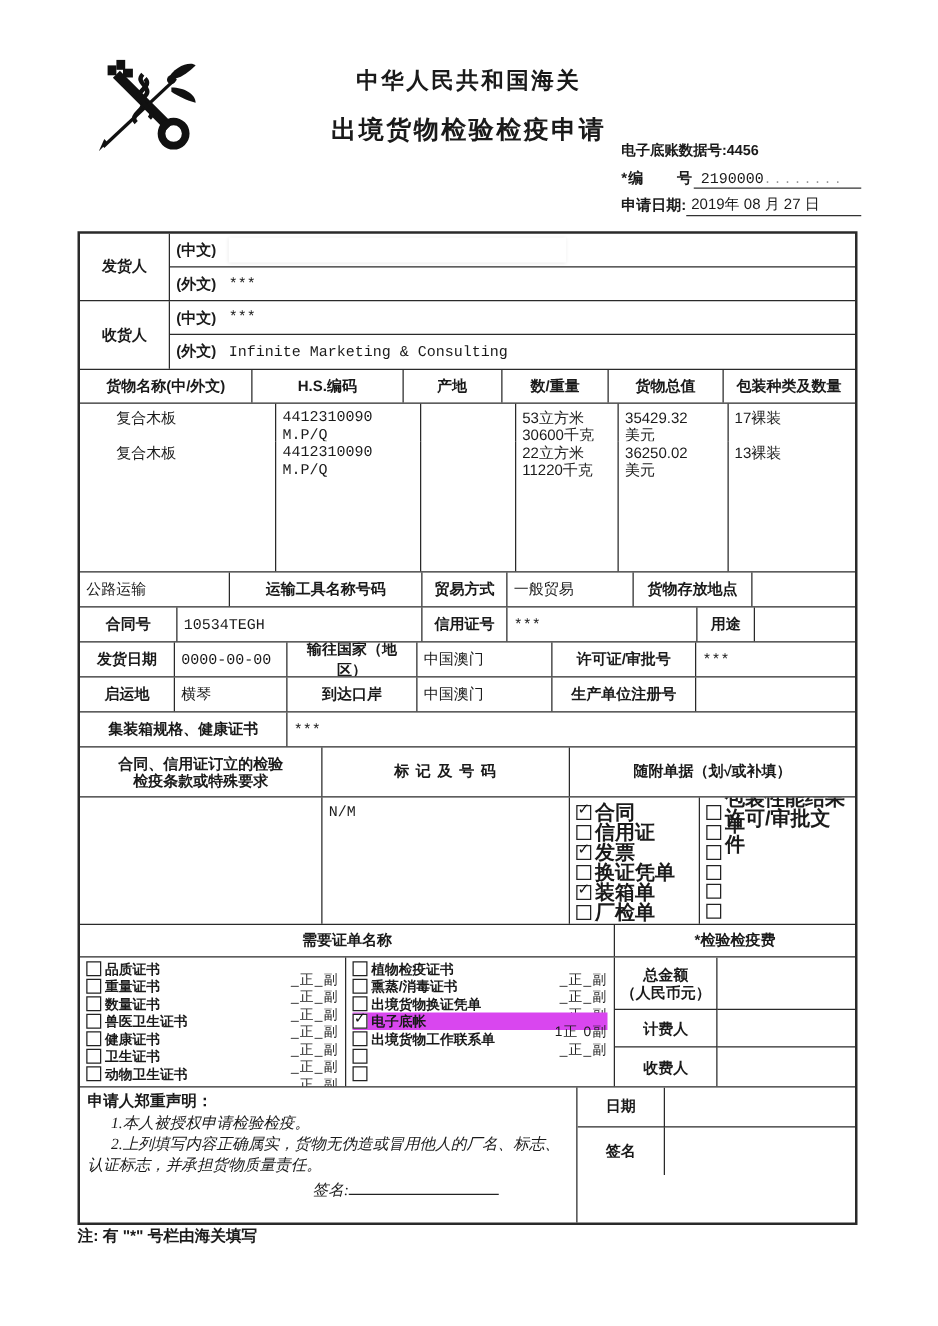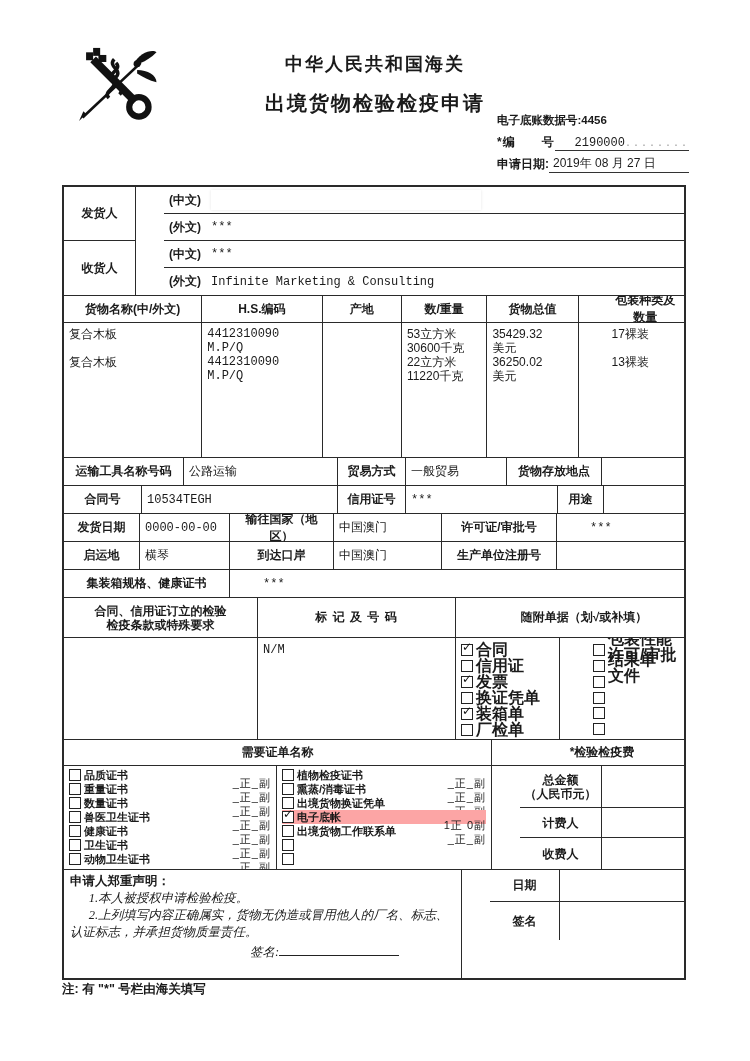--- a/index.html
+++ b/index.html
@@ -6,63 +6,63 @@
   body{font-family:"Liberation Sans","DejaVu Sans",sans-serif;color:#1a1a1a;}
   .page{position:relative;width:722px;height:1061px;background:#fff;overflow:hidden;}
   .mono{font-family:"Liberation Mono","DejaVu Sans Mono",monospace;}
   
   .emblem{position:absolute;left:70px;top:40px;width:92px;height:88px;}
   .titles{position:absolute;left:160px;top:52px;width:430px;text-align:center;}
   .title1{font-size:18px;font-weight:bold;letter-spacing:2px;}
   .title2{font-size:20px;font-weight:bold;letter-spacing:2px;margin-top:14px;}
   .hdr-right{position:absolute;left:497px;top:113px;width:192px;font-size:12px;}
   .ledger{font-weight:bold;font-size:11.5px;}
-  .serial-row{display:flex;align-items:flex-end;margin-top:6px;font-weight:bold;text-align:right;}
+  .serial-row{display:flex;align-items:flex-end;margin-top:6px;font-weight:bold;}
   .serial-label{letter-spacing:1px;white-space:nowrap;}
   .serial-val{flex:1;border-bottom:1.5px solid #333;padding-left:6px;font-weight:normal;font-size:12px;}
   .serial-mask{color:#999;letter-spacing:2px;font-size:10px;}
   .date-row{display:flex;align-items:flex-end;margin-top:4px;font-weight:bold;}
   .date-val{flex:1;border-bottom:1.5px solid #333;padding-left:4px;font-weight:normal;white-space:nowrap;}
   
   .form{position:absolute;left:62px;top:185px;width:624px;border:2px solid #2a2a2a;box-sizing:border-box;}
   .band{display:grid;border-bottom:1px solid #2a2a2a;box-sizing:border-box;}
   .band:last-child{border-bottom:none;}
   .c{border-right:1px solid #2a2a2a;padding:2px 5px;box-sizing:border-box;overflow:hidden;font-size:12px;}
-  .nr{border-right:none;margin-left:28px;}
+  .nr{border-right:none;}
   .bb{border-bottom:1px solid #2a2a2a;}
   .lab{display:flex;align-items:center;justify-content:center;text-align:center;font-weight:bold;}
   .val{display:flex;align-items:center;}
   .pre{white-space:pre-line;line-height:14px;}
   
   .bandA{grid-template-columns:72px 1fr;grid-auto-rows:27px;}
   .span2{grid-row:span 2;}
   .party-val{display:flex;align-items:center;gap:10px;}
   .party-prefix{font-weight:bold;white-space:nowrap;}
   .redact{width:270px;height:20px;background:#fff;box-shadow:0 0 3px rgba(0,0,0,0.10);}
   
   .bandB-h{grid-template-columns:22.3% 19.4% 12.8% 13.8% 14.7% 17%;grid-auto-rows:26px;}
-  .bandB-b{grid-template-columns:22.3% 19.4% 12.8% 13.8% 14.7% 17%;grid-template-rows:30px 104px;}
+  .bandB-b{grid-template-columns:22.3% 19.4% 12.8% 13.8% 14.7% 17%;grid-template-rows:30px 104px;padding-left:24px;}
   .gcell{padding-top:4px;}
   
   .bandC1{grid-template-columns:120px 154px 68px 101px 95px 1fr;grid-auto-rows:27px;}
   .bandC2{grid-template-columns:78px 196px 68px 152px 46px 1fr;grid-auto-rows:27px;}
   .bandC3{grid-template-columns:76px 90px 104px 108px 115px 1fr;grid-auto-rows:27px;}
   .bandC5{grid-template-columns:166px 1fr;grid-auto-rows:27px;}
   
   .bandD-h{grid-template-columns:194px 198px 1fr;grid-auto-rows:39px;}
   .bandD-b{grid-template-columns:194px 198px 104px 1fr;grid-auto-rows:101px;}
   .doc-col{display:flex;flex-direction:column;justify-content:flex-start;padding-top:4px;gap:0;}
   .doc-row{display:flex;align-items:center;height:16px;font-size:16px;font-weight:bold;}
   
   .bandE-h{grid-template-columns:428px 1fr;grid-auto-rows:25px;}
   .bandE-b{grid-template-columns:213px 215px 1fr;grid-auto-rows:103px;}
   .cert-col{display:flex;flex-direction:column;padding-top:2px;}
   .cert-row{display:flex;align-items:center;height:14px;font-size:11px;font-weight:bold;}
   .cert-row .copies{margin-left:auto;font-weight:normal;font-size:11px;letter-spacing:1px;white-space:nowrap;margin-top:16px;}
-  .cert-row.hl{background:#fca5a5;text-align:center;}
+  .cert-row.hl{background:#d946ef;text-align:center;}
   .cb{display:inline-block;flex:none;width:10px;height:10px;border:1px solid #222;margin-right:3px;position:relative;background:#fff;}
   .cb.checked::after{content:"\2713";position:absolute;left:0px;top:-5px;font-size:12px;font-weight:bold;color:#111;}
   .fees{display:grid;grid-template-columns:82px 1fr;grid-template-rows:42px 30px 1fr;padding:0;}
   .fee-lab{border-right:1px solid #2a2a2a;display:flex;align-items:center;justify-content:center;text-align:center;font-weight:bold;font-size:12px;line-height:14px;}
   
   .bandF{grid-template-columns:398px 1fr;grid-auto-rows:108px;}
   .decl{padding:3px 6px;font-size:12.5px;line-height:17px;}
   .decl-title{font-weight:bold;}
   .decl-line{font-style:italic;font-family:"Liberation Serif","DejaVu Serif",serif;}
   .indent{text-indent:1.5em;}
@@ -166,22 +166,22 @@
 M.P/Q</div>
       <div class="c pre"></div>
       <div class="c pre">22立方米
 11220千克</div>
       <div class="c pre">36250.02
 美元</div>
       <div class="c pre nr">13裸装</div>
     </div>
 
     <div class="band bandC1">
+      <div class="c val">公路运输</div>
       <div class="c lab">运输工具名称号码</div>
-      <div class="c val">公路运输</div>
       <div class="c lab">贸易方式</div>
       <div class="c val">一般贸易</div>
       <div class="c lab">货物存放地点</div>
       <div class="c val nr"></div>
     </div>
     <div class="band bandC2">
       <div class="c lab">合同号</div>
       <div class="c val mono">10534TEGH</div>
       <div class="c lab">信用证号</div>
       <div class="c val mono">***</div>

